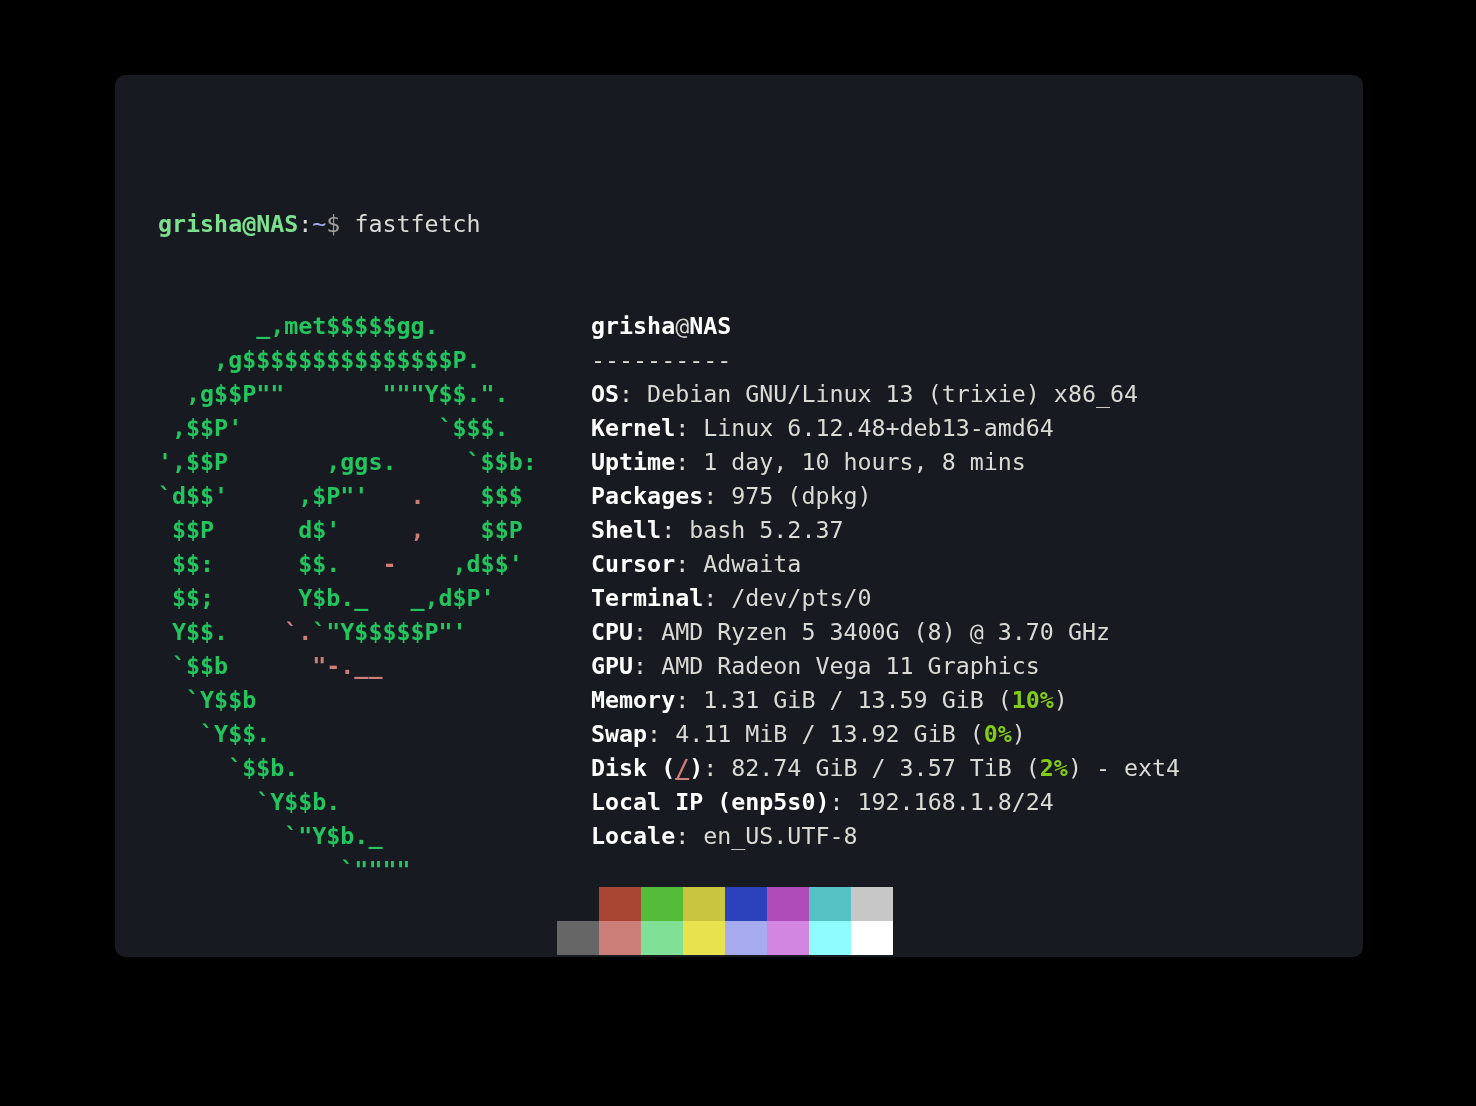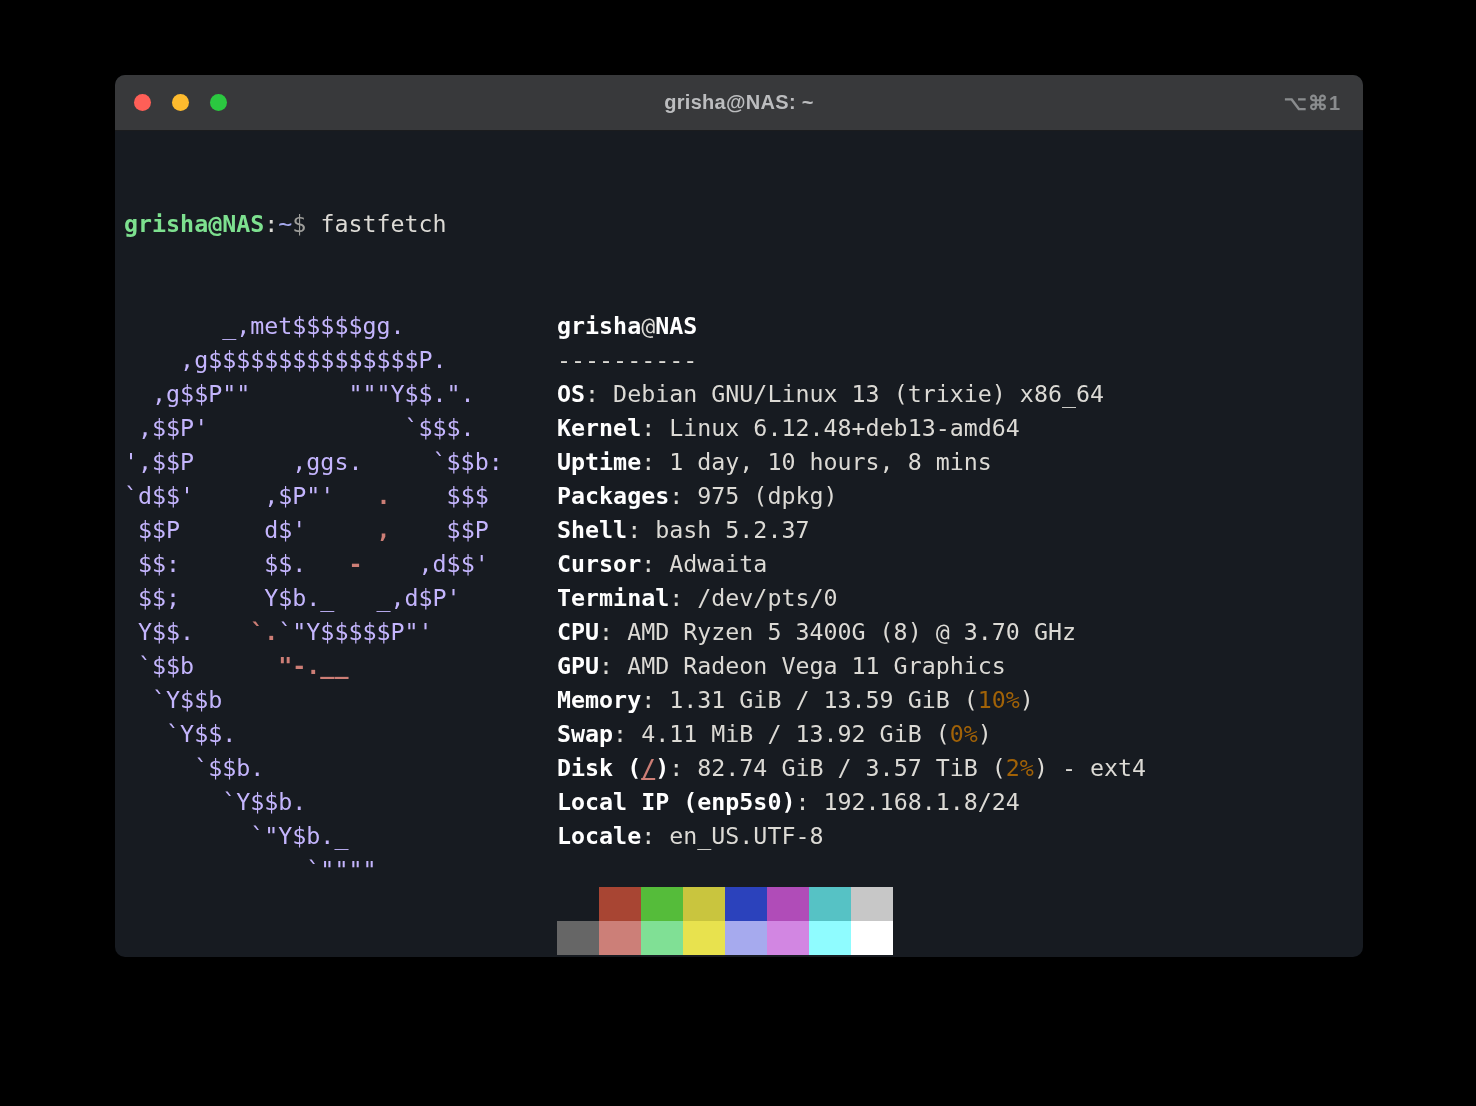--- a/index.html
+++ b/index.html
@@ -25,51 +25,42 @@
   .title { font-size:20px; font-weight:bold; color:#bcbdbf; letter-spacing:.3px; }
   .shortcut { position:absolute; right:22px; font-size:20px; font-weight:bold; color:#8a8c8e; letter-spacing:1px; }
 
   .term {
     position:absolute; left:9px; top:64px; right:0; bottom:0;
     font-family:"DejaVu Sans Mono", monospace;
     font-size:23.3px; line-height:34px;
     color:#dcdad5; white-space:pre;
     font-variant-ligatures:none;
   }
-  .term-line { height:34px; white-space:pre; }
+  .term-line { height:34px; white-space:pre;margin-left:34px; }
   .row { position:relative; height:646px; }
   .art  { position:absolute; left:0;   top:0; }
   .info { position:absolute; left:433px; top:0; }
 
   .c-w  { color:#dcdad5; }
   .c-d  { color:#9e9e9b; }
   .c-g  { color:#7de08f; font-weight:bold; }
   .c-b  { color:#a5a9ed; }
   .c-k  { color:#ffffff; font-weight:bold; }
   .c-ku { color:#cd7e76; font-weight:bold; text-decoration:underline; }
-  .c-p  { color:#a16207; }
-  .c-aw { color:#c4b5fd; font-weight:normal; }
+  .c-p  { color:#84cc16;font-weight:bold; }
+  .c-aw { color:#22c55e; font-weight:bold; }
   .c-ar { color:#cd7e76; font-weight:bold; }
   .palette-row { display:flex; height:34px; }
   .block { width:42px; height:34px; }
 </style>
 </head>
 <body>
 
 <div class="stage">
   <div class="window">
-    <div class="titlebar">
-      <div class="lights">
-        <span class="light red"></span>
-        <span class="light yellow"></span>
-        <span class="light green"></span>
-      </div>
-      <div class="title">grisha@NAS: ~</div>
-      <div class="shortcut">⌥⌘1</div>
-    </div>
 
     <div class="term">
       <div class="term-line" id="prompt-top"><span class="c-g">grisha@NAS</span><span class="c-w">:</span><span class="c-b">~</span><span class="c-d">$</span><span class="c-w"> fastfetch</span></div>
       <div class="row">
         <div class="art" id="art"><div class="term-line"><span class="c-aw">       _,met$$$$$gg.</span></div><div class="term-line"><span class="c-aw">    ,g$$$$$$$$$$$$$$$P.</span></div><div class="term-line"><span class="c-aw">  ,g$$P""       """Y$$.".</span></div><div class="term-line"><span class="c-aw"> ,$$P'              `$$$.</span></div><div class="term-line"><span class="c-aw">',$$P       ,ggs.     `$$b:</span></div><div class="term-line"><span class="c-aw">`d$$'     ,$P"'   </span><span class="c-ar">.</span><span class="c-aw">    $$$</span></div><div class="term-line"><span class="c-aw"> $$P      d$'     </span><span class="c-ar">,</span><span class="c-aw">    $$P</span></div><div class="term-line"><span class="c-aw"> $$:      $$.   </span><span class="c-ar">-</span><span class="c-aw">    ,d$$'</span></div><div class="term-line"><span class="c-aw"> $$;      Y$b._   _,d$P'</span></div><div class="term-line"><span class="c-aw"> Y$$.    </span><span class="c-ar">`.</span><span class="c-aw">`"Y$$$$$P"'</span></div><div class="term-line"><span class="c-aw"> `$$b      </span><span class="c-ar">"-.__</span></div><div class="term-line"><span class="c-aw">  `Y$$b</span></div><div class="term-line"><span class="c-aw">   `Y$$.</span></div><div class="term-line"><span class="c-aw">     `$$b.</span></div><div class="term-line"><span class="c-aw">       `Y$$b.</span></div><div class="term-line"><span class="c-aw">         `"Y$b._</span></div><div class="term-line"><span class="c-aw">             `""""</span></div></div>
         <div class="info" id="info"><div class="term-line"><span class="c-k">grisha</span><span class="c-w">@</span><span class="c-k">NAS</span></div><div class="term-line"><span class="c-w">----------</span></div><div class="term-line"><span class="c-k">OS</span><span class="c-w">: Debian GNU/Linux 13 (trixie) x86_64</span></div><div class="term-line"><span class="c-k">Kernel</span><span class="c-w">: Linux 6.12.48+deb13-amd64</span></div><div class="term-line"><span class="c-k">Uptime</span><span class="c-w">: 1 day, 10 hours, 8 mins</span></div><div class="term-line"><span class="c-k">Packages</span><span class="c-w">: 975 (dpkg)</span></div><div class="term-line"><span class="c-k">Shell</span><span class="c-w">: bash 5.2.37</span></div><div class="term-line"><span class="c-k">Cursor</span><span class="c-w">: Adwaita</span></div><div class="term-line"><span class="c-k">Terminal</span><span class="c-w">: /dev/pts/0</span></div><div class="term-line"><span class="c-k">CPU</span><span class="c-w">: AMD Ryzen 5 3400G (8) @ 3.70 GHz</span></div><div class="term-line"><span class="c-k">GPU</span><span class="c-w">: AMD Radeon Vega 11 Graphics</span></div><div class="term-line"><span class="c-k">Memory</span><span class="c-w">: 1.31 GiB / 13.59 GiB (</span><span class="c-p">10%</span><span class="c-w">)</span></div><div class="term-line"><span class="c-k">Swap</span><span class="c-w">: 4.11 MiB / 13.92 GiB (</span><span class="c-p">0%</span><span class="c-w">)</span></div><div class="term-line"><span class="c-k">Disk (</span><span class="c-ku">/</span><span class="c-k">)</span><span class="c-w">: 82.74 GiB / 3.57 TiB (</span><span class="c-p">2%</span><span class="c-w">) - ext4</span></div><div class="term-line"><span class="c-k">Local IP (enp5s0)</span><span class="c-w">: 192.168.1.8/24</span></div><div class="term-line"><span class="c-k">Locale</span><span class="c-w">: en_US.UTF-8</span></div><div class="term-line"></div><div class="palette-row"><span class="block"></span><span class="block" style="background: rgb(168, 69, 51);"></span><span class="block" style="background: rgb(85, 188, 58);"></span><span class="block" style="background: rgb(201, 197, 62);"></span><span class="block" style="background: rgb(43, 66, 188);"></span><span class="block" style="background: rgb(176, 76, 184);"></span><span class="block" style="background: rgb(86, 194, 197);"></span><span class="block" style="background: rgb(199, 199, 199);"></span></div><div class="palette-row"><span class="block" style="background: rgb(102, 102, 102);"></span><span class="block" style="background: rgb(204, 127, 120);"></span><span class="block" style="background: rgb(128, 224, 149);"></span><span class="block" style="background: rgb(232, 226, 78);"></span><span class="block" style="background: rgb(166, 170, 238);"></span><span class="block" style="background: rgb(210, 134, 226);"></span><span class="block" style="background: rgb(143, 252, 255);"></span><span class="block" style="background: rgb(255, 255, 255);"></span></div></div>
       </div>
       
     </div>
   </div>

